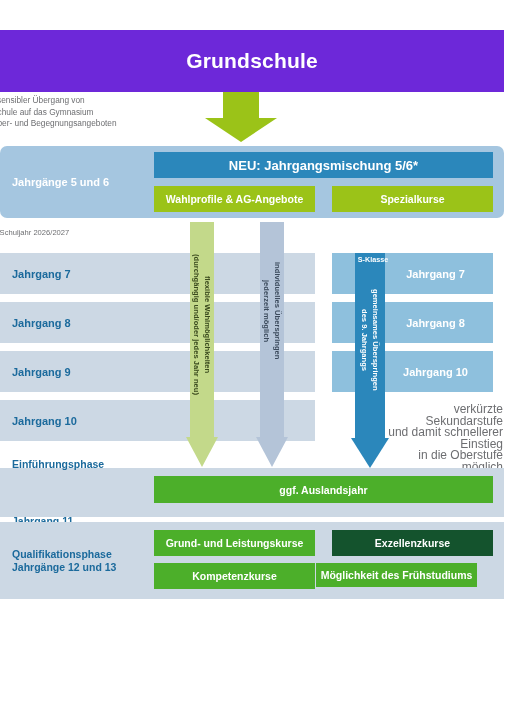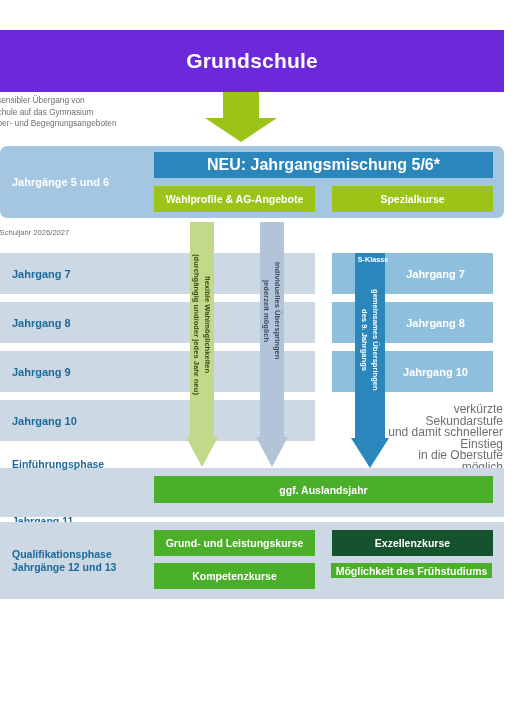--- a/index.html
+++ b/index.html
@@ -52,21 +52,21 @@
   }
   .band-56 .side-label{
     position:absolute;left:12px;top:0;height:100%;
     display:flex;align-items:center;
     color:#ffffff;font-size:11px;font-weight:bold;
   }
   .box-neu{
     position:absolute;left:154px;top:152px;width:339px;height:26px;
     background:#2b87bb;
   }
-  .box-neu .label{width:100%;height:100%;color:#ffffff;font-size:16px;font-weight:bold;}
+  .box-neu .label{width:100%;height:100%;color:#ffffff;font-size:13px;font-weight:bold;}
   .box-wahl{
     position:absolute;left:154px;top:186px;width:161px;height:26px;
     background:#9bc318;
   }
   .box-spezial{
     position:absolute;left:332px;top:186px;width:161px;height:26px;
     background:#9bc318;
   }
   .box-green-top .label{width:100%;height:100%;color:#ffffff;font-size:10.5px;font-weight:bold;}
 
@@ -166,21 +166,21 @@
     left:0;top:522px;width:504px;height:77px;background:#ccd8e4;
   }
   .band-qf .side-label{
     position:absolute;left:12px;top:0;height:100%;
     display:flex;flex-direction:column;justify-content:center;
     color:#1b6a9c;font-size:10.5px;font-weight:bold;line-height:13px;
   }
   .box-gl  {position:absolute;left:154px;top:530px;width:161px;height:26px;background:#4caf2a;}
   .box-ex  {position:absolute;left:332px;top:530px;width:161px;height:26px;background:#14532d;}
   .box-kom {position:absolute;left:154px;top:563px;width:161px;height:26px;background:#4caf2a;}
-  .box-fru {position:absolute;left:331px;top:563px;width:161px;height:15px;background:#4caf2a;}
+  .box-fru {position:absolute;left:316px;top:563px;width:161px;height:24px;background:#4caf2a;}
 
   
   .footer-blue{
     left:0;top:625px;width:504px;height:42px;background:#0b6d96;
   }
   .footer-blue .label{
     width:100%;height:100%;color:#ffffff;font-size:17px;font-weight:bold;
   }
 </style>
 </head>

